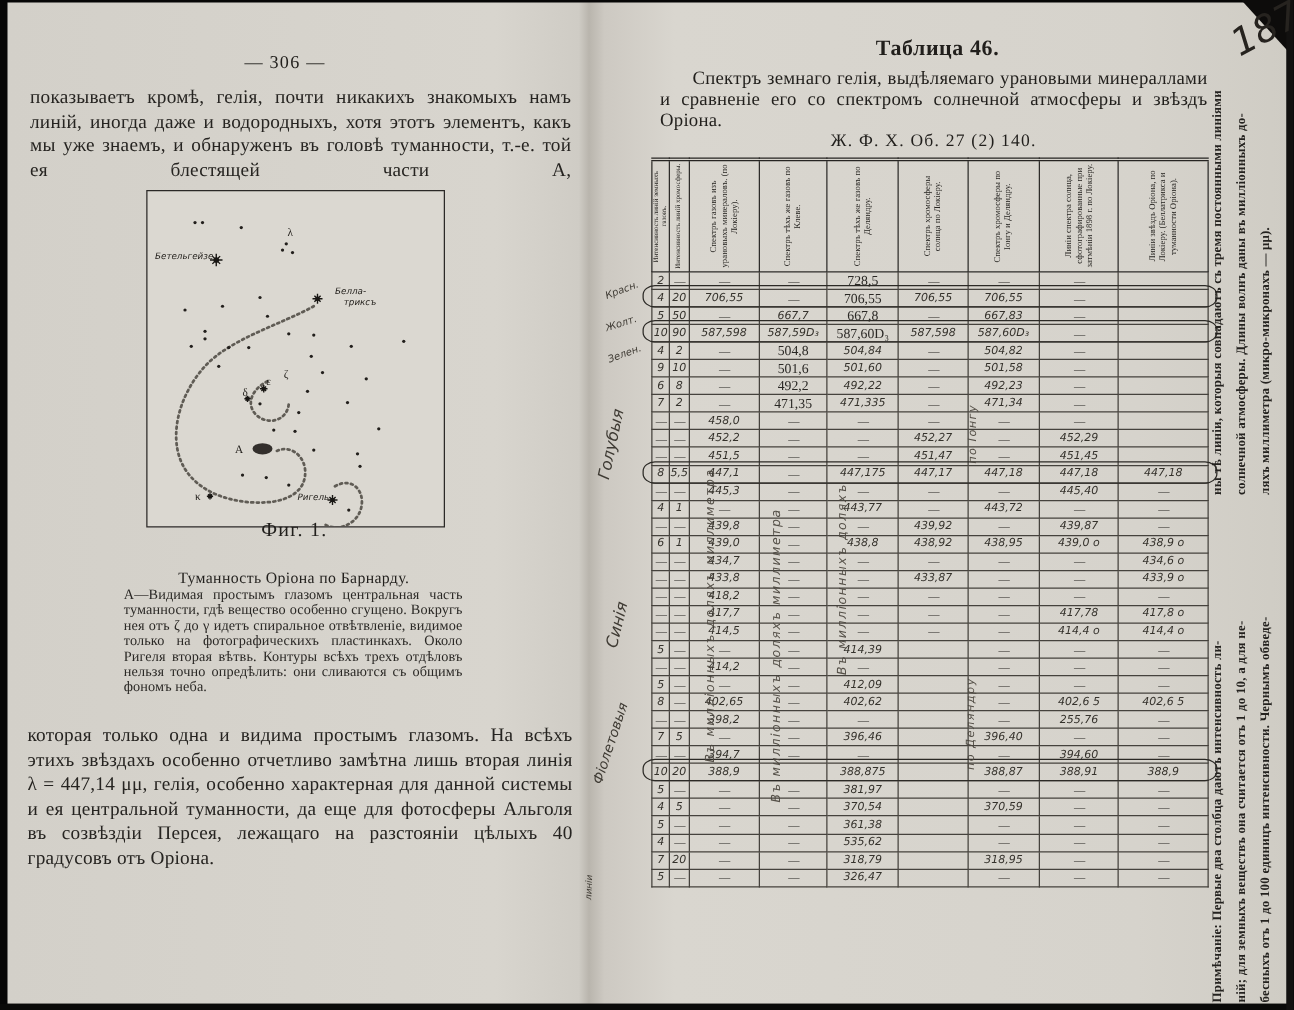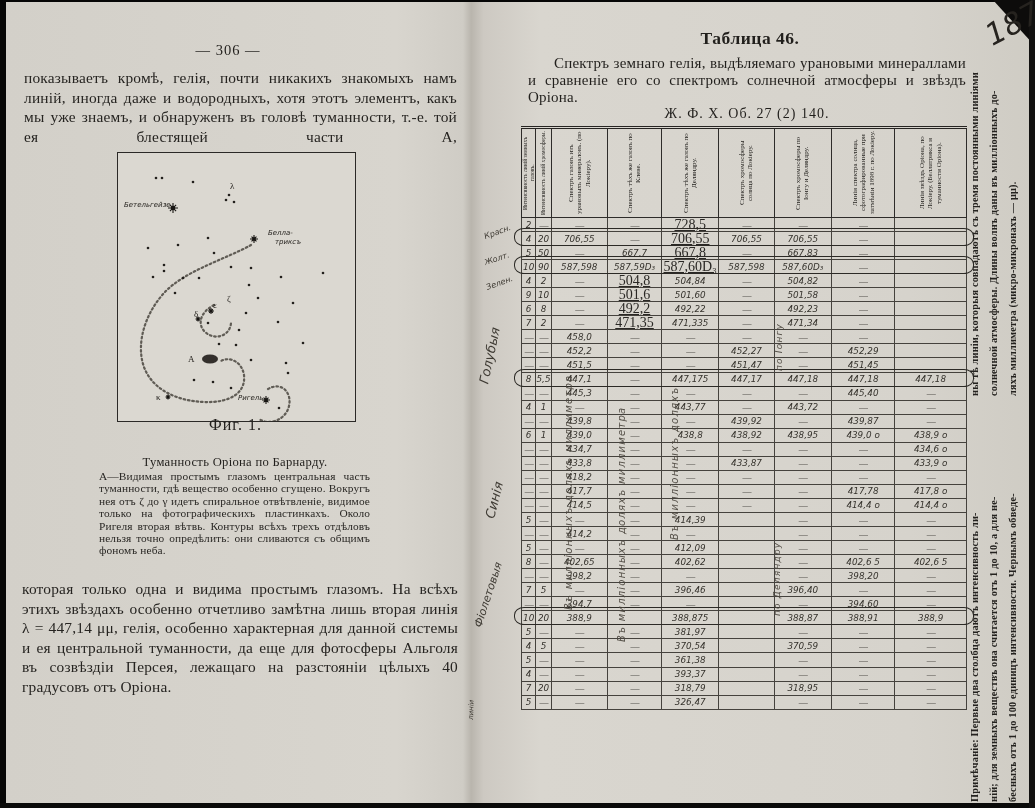--- a/index.html
+++ b/index.html
@@ -29,21 +29,21 @@
   #twrap{position:absolute;left:521px;top:126px;width:450px;}
   table{border-collapse:collapse;table-layout:fixed;width:446px;
         border:1.6px solid #262422;border-top:3.5px double #262422;}
   th{border:1px solid #2e2c2a;padding:0;height:88px;vertical-align:middle;background:transparent;}
   .vh{writing-mode:vertical-rl;transform:rotate(180deg);margin:0 auto;height:84px;
       font-size:7px;line-height:1.2;font-weight:normal;text-align:center;color:#262421;}
   .vh-sm{font-size:5.6px;height:86px;line-height:1.25;}
   td{border:1px solid #45423d;padding:0;height:13.05px;text-align:center;vertical-align:middle;
      font-size:9px;line-height:12px;overflow:visible;white-space:nowrap;}
   td.hw{font-family:"DejaVu Sans",sans-serif;font-style:italic;font-size:8.8px;color:#35322c;}
-  td.pr{font-family:"Liberation Serif","DejaVu Serif",serif;font-size:14px;color:#2a2825;text-decoration:underline;}
+  td.pr{font-family:"Liberation Serif","DejaVu Serif",serif;font-size:11px;color:#2a2825;}
   td.dash{font-family:"Liberation Serif",serif;color:#34322e;font-size:9px;letter-spacing:-1px;}
   .oval{position:absolute;border:1.7px solid #2c2a26;border-radius:10px/8px;pointer-events:none;}
   .vann{position:absolute;writing-mode:vertical-rl;transform:rotate(180deg);
         font-family:"DejaVu Sans",sans-serif;font-style:italic;color:#4b463e;
         letter-spacing:1.2px;white-space:nowrap;opacity:.92;}
   .clabel{position:absolute;font-family:"DejaVu Sans",sans-serif;font-style:italic;
           color:#3f3b34;white-space:nowrap;transform-origin:left bottom;}
   .mline{position:absolute;writing-mode:vertical-rl;transform:rotate(180deg);
          font-size:10.3px;font-weight:bold;letter-spacing:.2px;white-space:nowrap;color:#24221f;}
   .scrawl{position:absolute;left:984px;top:6px;font-family:"DejaVu Sans",sans-serif;
@@ -463,21 +463,21 @@
             <td class="hw">402,6 5</td>
           </tr>
           <tr>
             <td class="dash">—</td>
             <td class="dash">—</td>
             <td class="hw">398,2</td>
             <td class="dash">—</td>
             <td class="dash">—</td>
             <td class=""></td>
             <td class="dash">—</td>
-            <td class="hw">398,20</td>
+            <td class="hw">255,76</td>
             <td class="dash">—</td>
           </tr>
           <tr>
             <td class="hw">7</td>
             <td class="hw">5</td>
             <td class="dash">—</td>
             <td class="dash">—</td>
             <td class="hw">396,46</td>
             <td class=""></td>
             <td class="hw">396,40</td>
@@ -537,21 +537,21 @@
             <td class=""></td>
             <td class="dash">—</td>
             <td class="dash">—</td>
             <td class="dash">—</td>
           </tr>
           <tr>
             <td class="hw">4</td>
             <td class="dash">—</td>
             <td class="dash">—</td>
             <td class="dash">—</td>
-            <td class="hw">393,37</td>
+            <td class="hw">535,62</td>
             <td class=""></td>
             <td class="dash">—</td>
             <td class="dash">—</td>
             <td class="dash">—</td>
           </tr>
           <tr>
             <td class="hw">7</td>
             <td class="hw">20</td>
             <td class="dash">—</td>
             <td class="dash">—</td>

